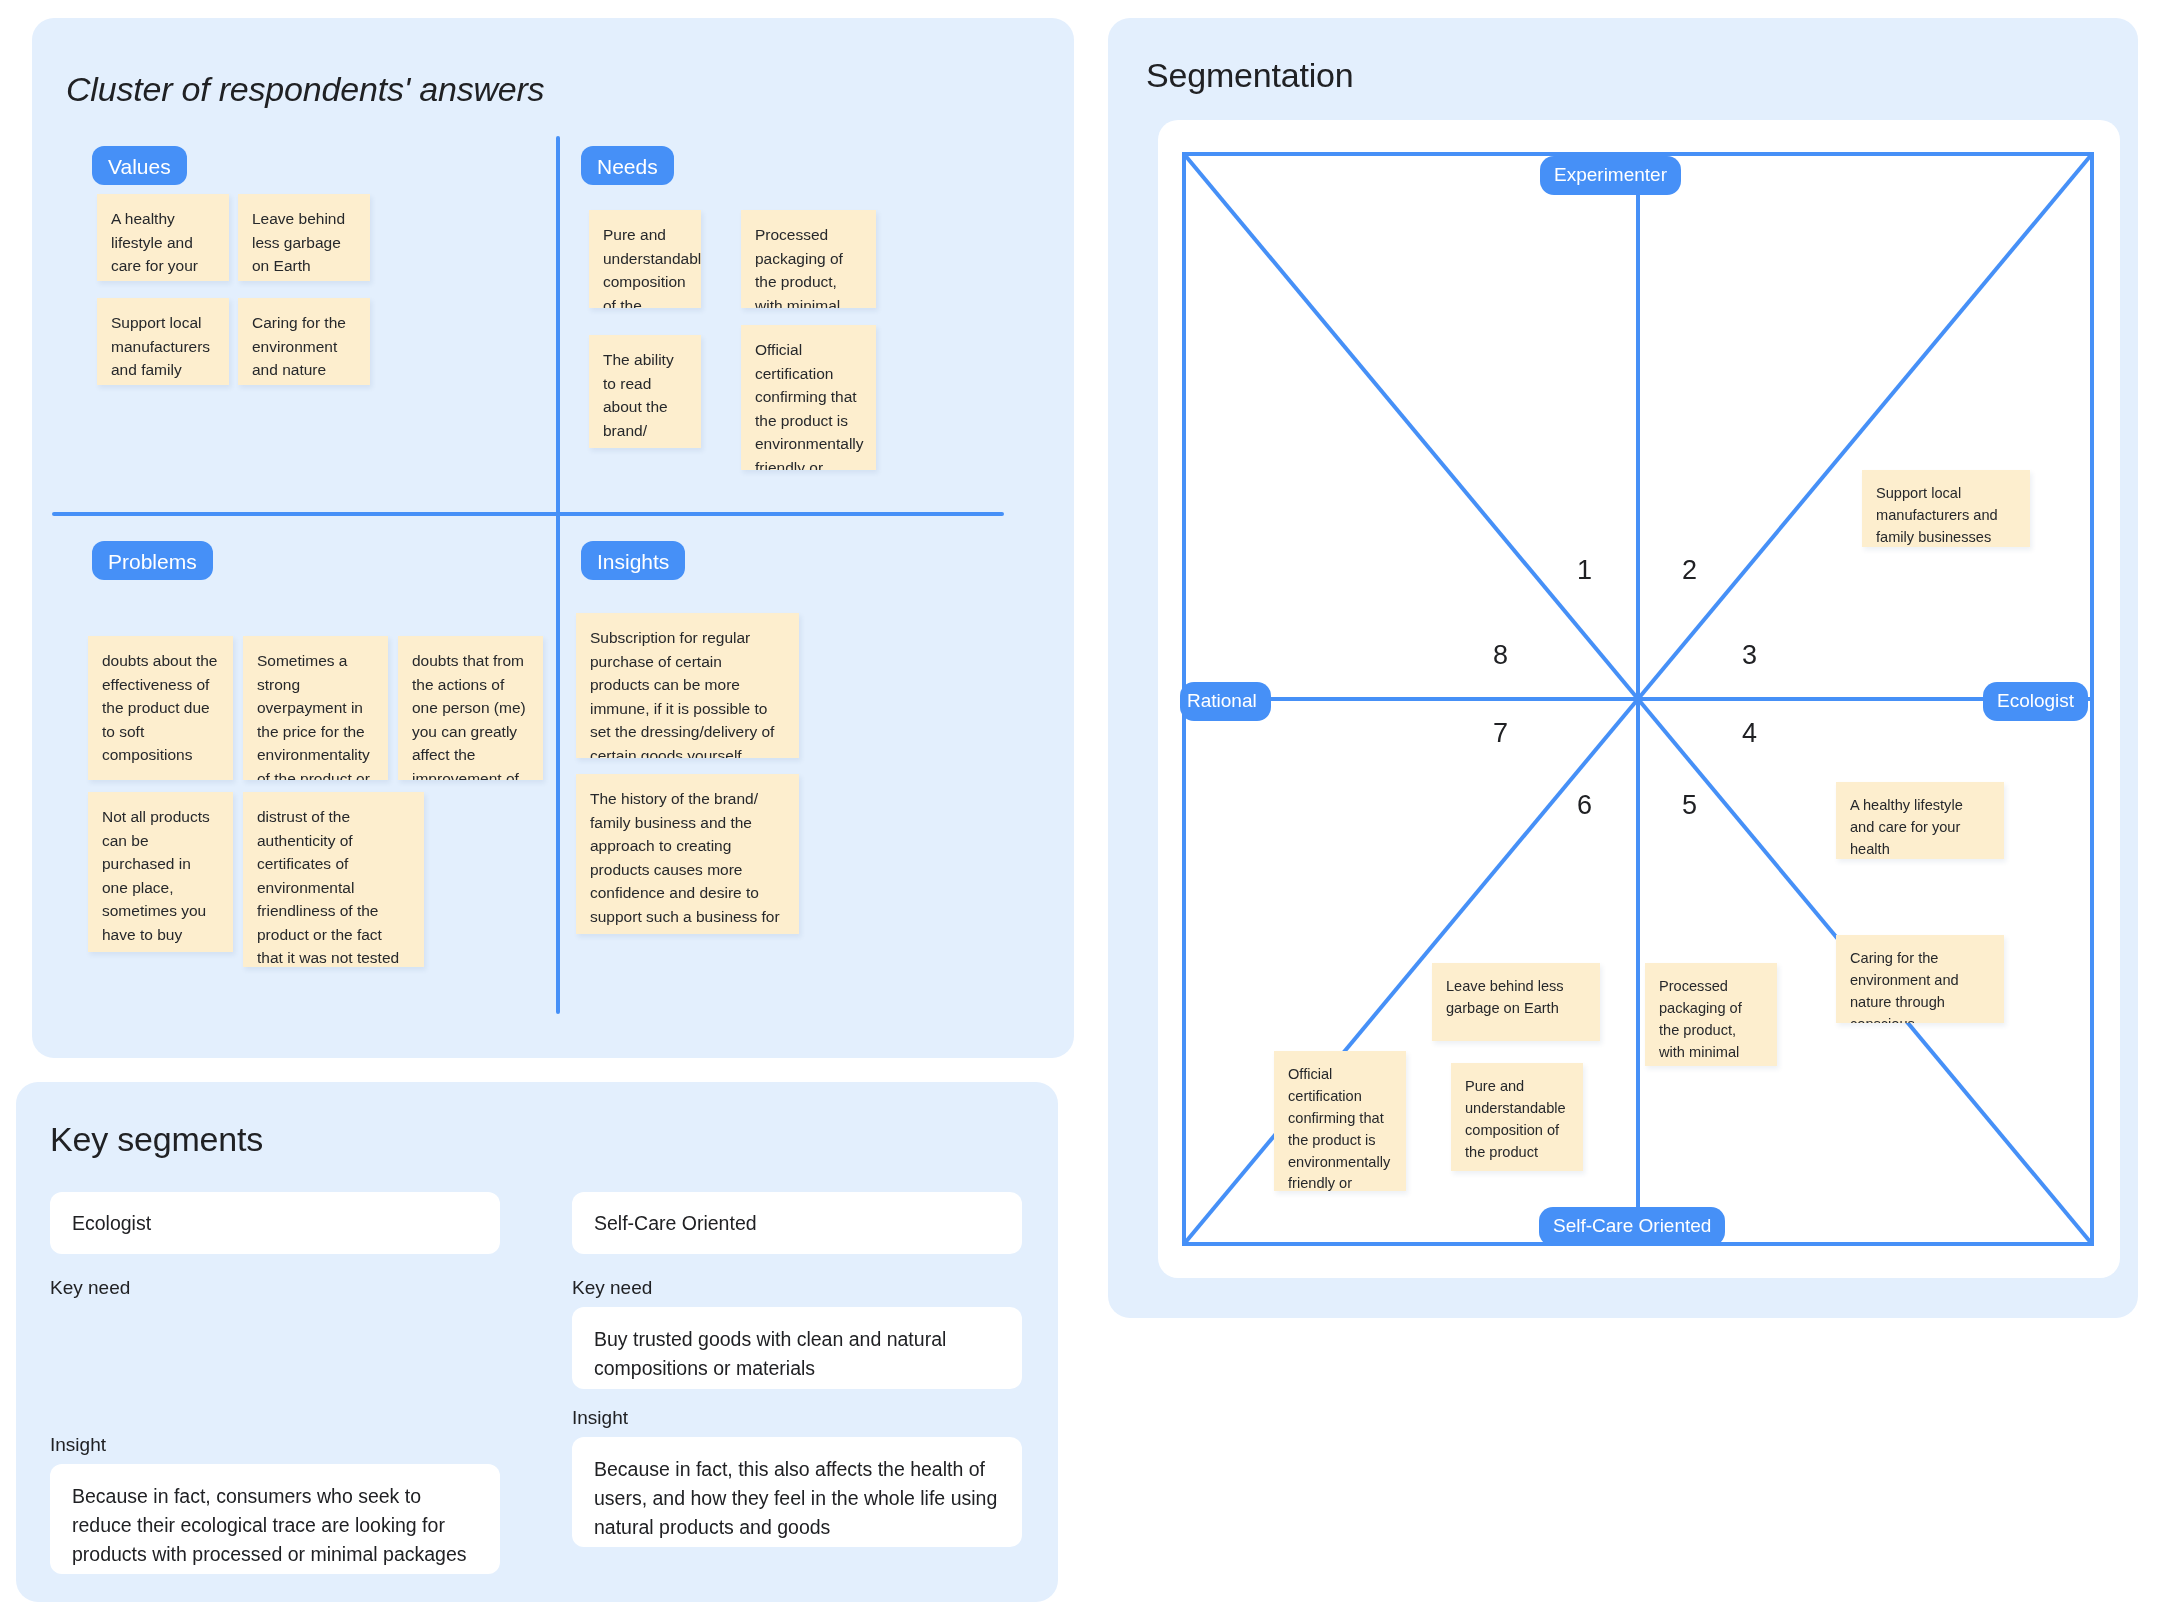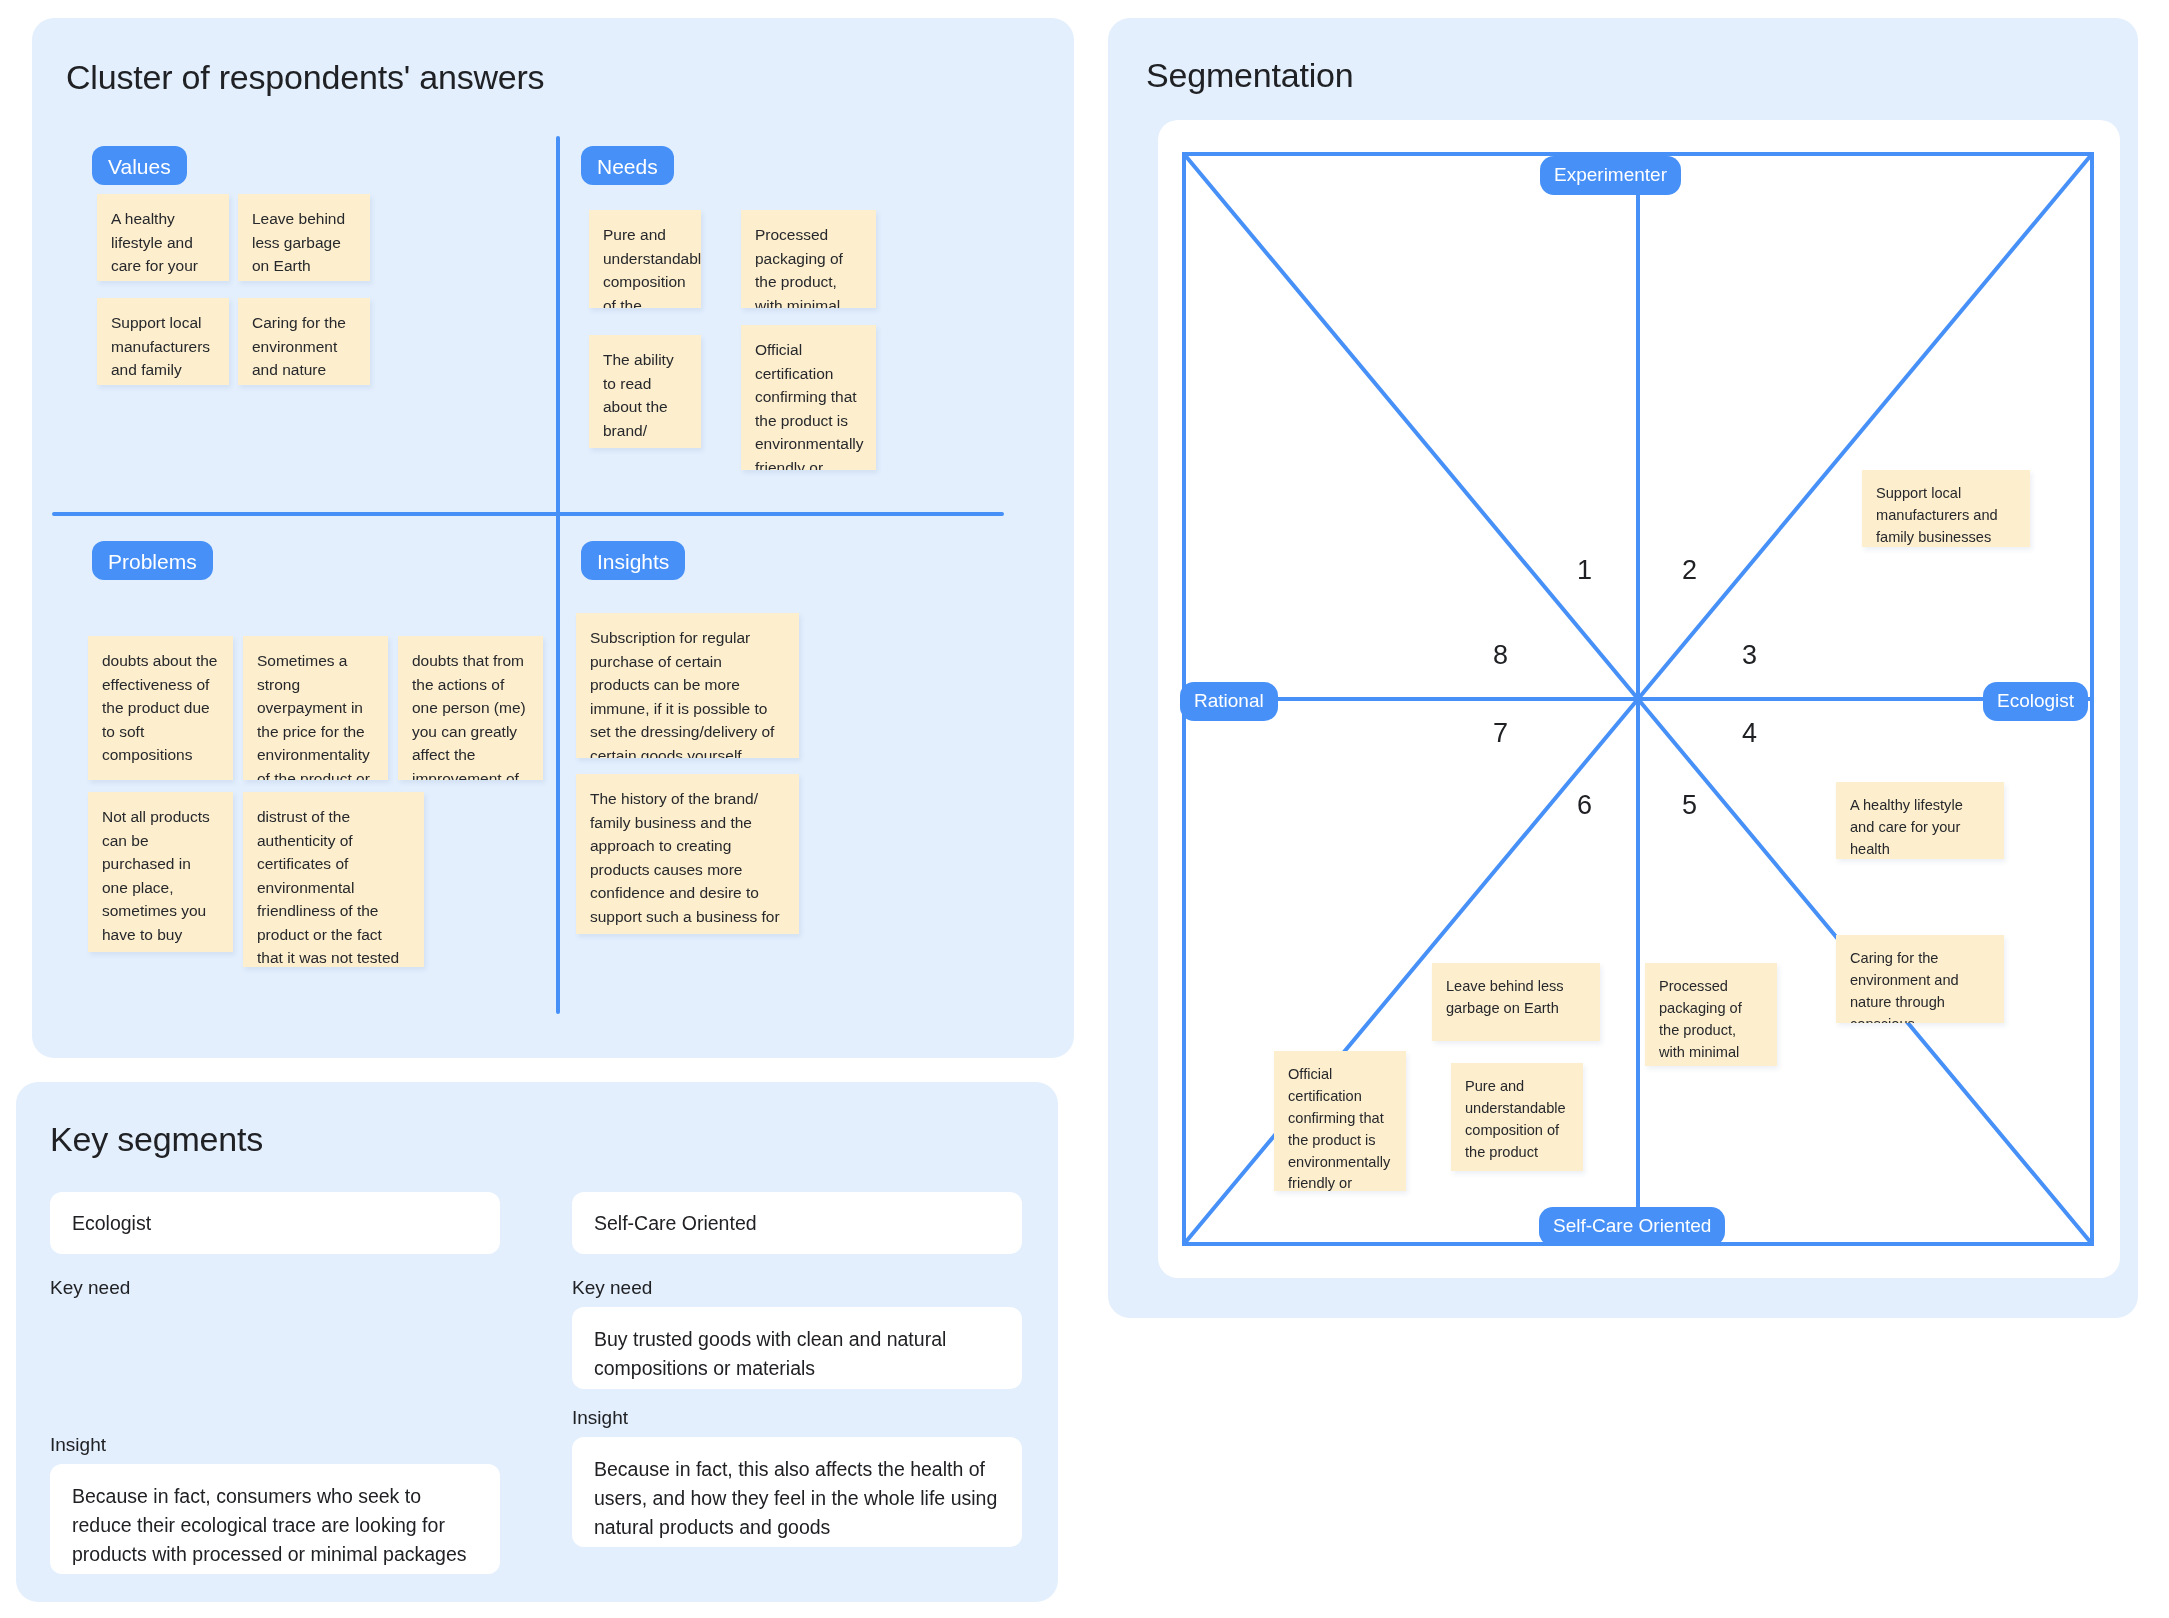--- a/index.html
+++ b/index.html
@@ -121,21 +121,21 @@
   .seg-num {
     position: absolute;
     font-size: 27px;
     color: #202124;
   }
 </style>
 </head>
 <body>
 
 <div class="panel" id="cluster-panel">
-  <div class="panel-title" style="left:34px; top:40px;">Cluster of respondents' answers</div>
+  <div class="panel-title" style="left:34px; top:52px;font-style:italic;">Cluster of respondents' answers</div>
 
   <div class="divider-v" style="left:524px; top:118px; height:378px;"></div>
   <div class="divider-h" style="left:20px; top:494px; width:952px;"></div>
   <div class="divider-v" style="left:524px; top:494px; height:502px;"></div>
 
   <div class="chip" style="left:60px; top:128px;">Values</div>
   <div class="note" style="left:65px; top:176px; width:132px; height:87px;">A healthy lifestyle and care for your health</div>
   <div class="note" style="left:206px; top:176px; width:132px; height:87px;">Leave behind less garbage on Earth</div>
   <div class="note" style="left:65px; top:280px; width:132px; height:87px;">Support local manufacturers and family businesses</div>
   <div class="note" style="left:206px; top:280px; width:132px; height:87px;">Caring for the environment and nature through conscious consumption</div>
@@ -186,21 +186,21 @@
       <line x1="2" y1="2" x2="910" y2="1092"></line>
       <line x1="910" y1="2" x2="2" y2="1092"></line>
       <line x1="456" y1="2" x2="456" y2="1092"></line>
       <line x1="2" y1="547" x2="910" y2="547"></line>
     </g>
   </svg>
 </div>
 
 <div class="chip small" style="left:1540px; top:156px;">Experimenter</div>
 <div class="chip small" style="left:1539px; top:1207px;">Self-Care Oriented</div>
-<div class="chip small" style="left:1180px; top:682px;">Rational</div>
+<div class="chip small" style="left:1180px; top:682px;padding-left:7px;">Rational</div>
 <div class="chip small" style="left:1983px; top:682px;">Ecologist</div>
 
 <div class="seg-num" style="left:1577px; top:555px;">1</div>
 <div class="seg-num" style="left:1682px; top:555px;">2</div>
 <div class="seg-num" style="left:1742px; top:640px;">3</div>
 <div class="seg-num" style="left:1742px; top:718px;">4</div>
 <div class="seg-num" style="left:1682px; top:790px;">5</div>
 <div class="seg-num" style="left:1577px; top:790px;">6</div>
 <div class="seg-num" style="left:1493px; top:718px;">7</div>
 <div class="seg-num" style="left:1493px; top:640px;">8</div>

